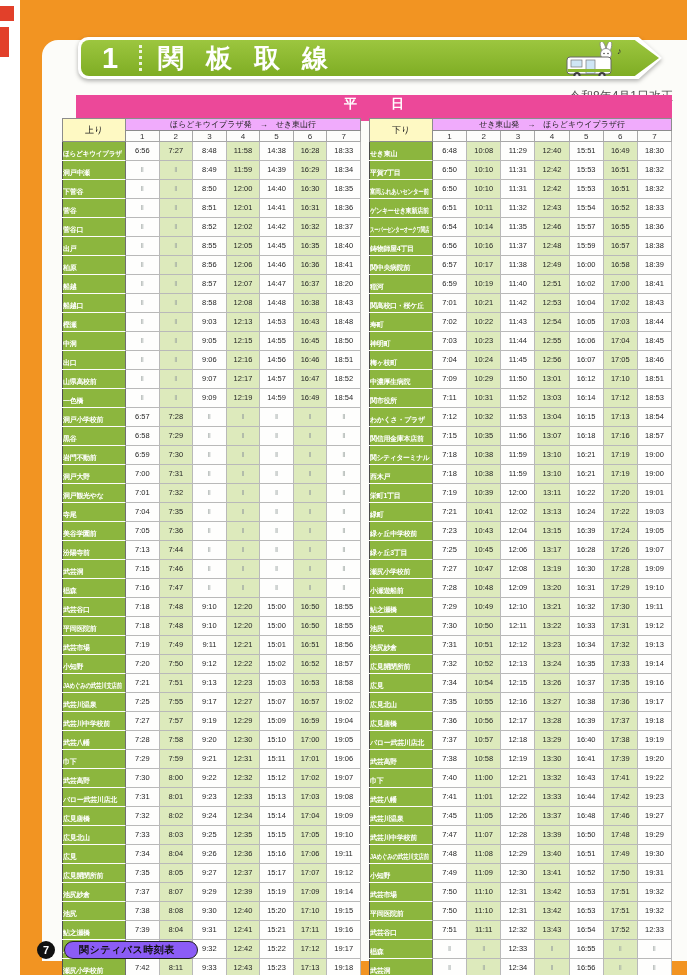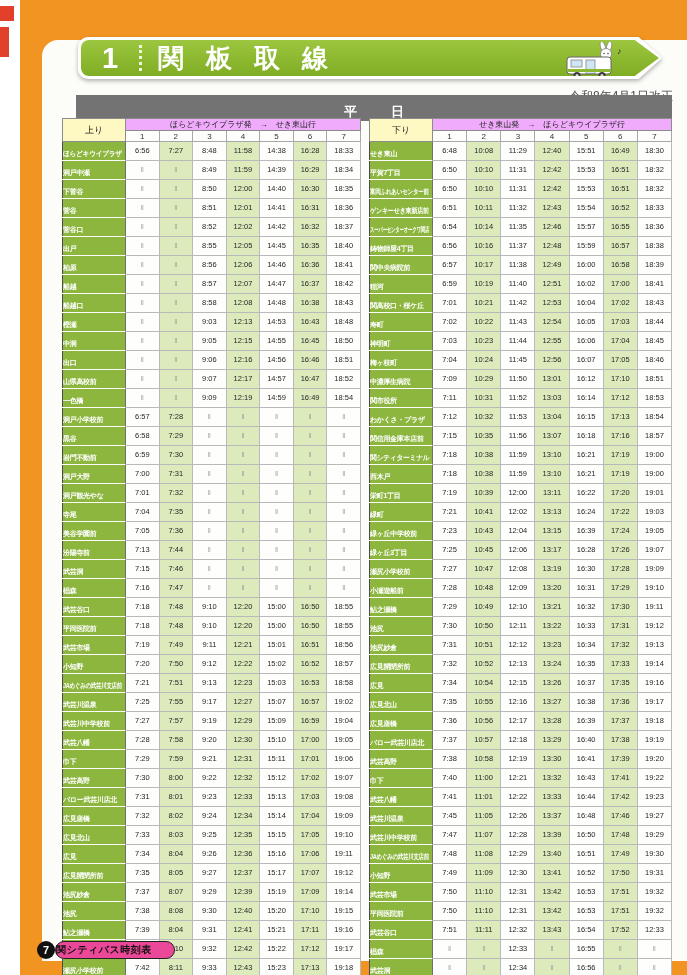--- a/index.html
+++ b/index.html
@@ -21,22 +21,22 @@
                 border-radius:8px 0 0 8px;
                 clip-path:polygon(0 0,95.8% 0,100% 50%,95.8% 100%,0 100%);
                 display:flex;align-items:center;color:#fff;}
   .route-number{width:58px;text-align:center;font-size:29px;font-weight:bold;}
   .banner-divider{height:26px;border-left:3px dotted rgba(255,255,255,.85);margin-right:16px;}
   .route-title{font-size:26px;font-weight:bold;letter-spacing:22px;white-space:nowrap;}
   .bus-art{position:absolute;right:34px;top:2px;}
   
   .revision-date{position:absolute;right:14px;top:88px;font-size:12px;color:#4a4a4a;}
   
-  .day-banner{position:absolute;left:76px;top:95px;width:596px;height:26px;background:#737373;
-              display:flex;align-items:flex-end;justify-content:center;}
+  .day-banner{position:absolute;left:76px;top:95px;width:596px;height:26px;background:#ec4899;
+              display:flex;align-items:flex-start;justify-content:center;}
   .day-label{color:#fff;font-weight:bold;font-size:13px;letter-spacing:34px;padding-left:34px;}
   
   .tt-box{position:absolute;top:118px;}
   .tt-box.up{left:62px;width:299px;}
   .tt-box.down{left:369px;width:303px;}
   table.tt{border-collapse:collapse;table-layout:fixed;width:100%;border:1.5px solid #4c4c4c;}
   table.tt th,table.tt td{padding:0;margin:0;overflow:hidden;white-space:nowrap;}
   .th-dir{background:#fef9c3;font-size:9px;font-weight:normal;color:#222;text-align:center;
           border:1px solid #8c8c8c;}
   .th-heading{background:#f0abfc;font-size:8px;font-weight:normal;color:#222;text-align:center;
@@ -49,22 +49,22 @@
   td.stop-cell .stop-text{display:inline-block;color:#fff;font-size:7px;font-weight:bold;
                letter-spacing:-0.3px;line-height:12px;}
   td.time-cell{font-size:7.5px;color:#262626;text-align:center;line-height:12px;
                border:0.5px solid #b9b9b9;background:#FEFEFD;}
   td.time-cell.shade{background:#DDEABC;}
   td.time-cell.pass{color:#9aa3a0;font-size:7.5px;}
   
   .footer{position:absolute;left:37px;top:941px;display:flex;align-items:center;}
   .footer-num{width:18px;height:18px;border-radius:50%;background:#111;color:#fff;
               font-size:11px;font-weight:bold;display:flex;align-items:center;justify-content:center;}
-  .footer-capsule{border:1.5px solid #222;border-radius:10px;background:#ec4899;
-              height:18px;display:flex;align-items:center;padding:0 22px 0 0;}
+  .footer-capsule{margin-left:9px;border:1.5px solid #222;border-radius:10px;background:#8b5cf6;
+              height:18px;display:flex;align-items:center;padding:0 22px 0 14px;}
   .footer-label{font-size:10px;font-weight:bold;color:#111;letter-spacing:0.5px;}
 </style>
 </head>
 <body>
 
 <div class="sheet">
   <div class="orange-frame"></div>
   <div class="red-mark-1"></div>
   <div class="red-mark-2"></div>
   <div class="card"></div>
@@ -199,21 +199,21 @@
             <td class="time-cell">18:41</td>
           </tr>
           <tr class="data-row">
             <td class="stop-cell"><span class="stop-text">船越</span></td>
             <td class="time-cell pass">‖</td>
             <td class="time-cell shade pass">‖</td>
             <td class="time-cell">8:57</td>
             <td class="time-cell shade">12:07</td>
             <td class="time-cell">14:47</td>
             <td class="time-cell shade">16:37</td>
-            <td class="time-cell">18:42</td>
+            <td class="time-cell">18:20</td>
           </tr>
           <tr class="data-row">
             <td class="stop-cell"><span class="stop-text">船越口</span></td>
             <td class="time-cell pass">‖</td>
             <td class="time-cell shade pass">‖</td>
             <td class="time-cell">8:58</td>
             <td class="time-cell shade">12:08</td>
             <td class="time-cell">14:48</td>
             <td class="time-cell shade">16:38</td>
             <td class="time-cell">18:43</td>

